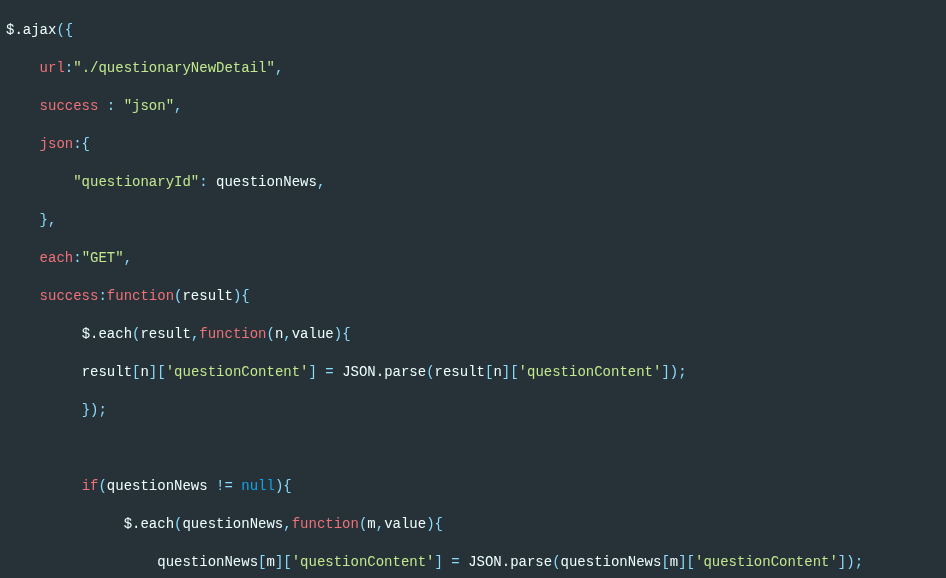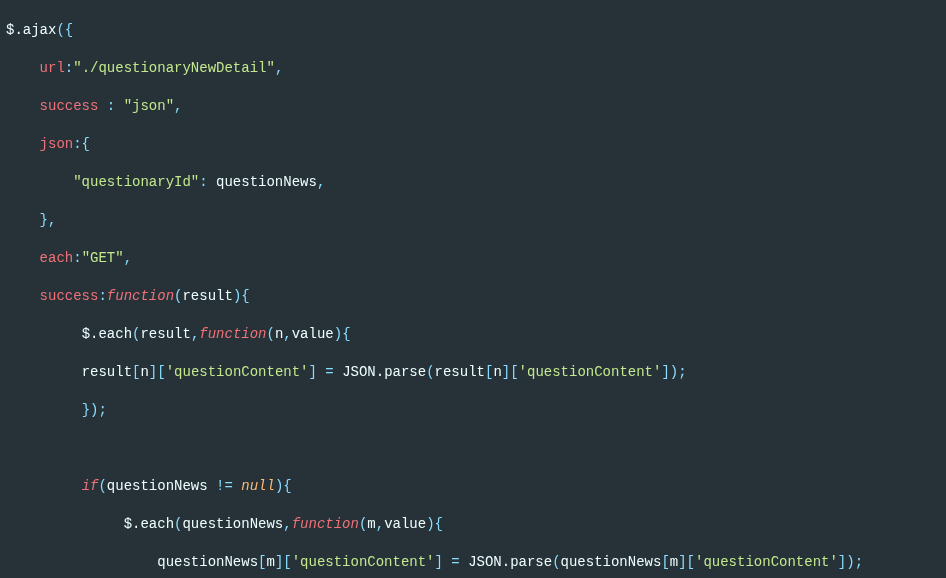--- a/index.html
+++ b/index.html
@@ -18,22 +18,22 @@
     padding: 2px 6px;
     white-space: pre;
     position: relative;
   }
   .line {
     display: block;
     height: 19px;
   }
   .c-punct { color: #89ddff; }
   .c-string { color: #c3e88d; }
-  .c-keyword2 { color: #f07178; font-style: italic; }
-  .c-null { color: #fdba74; font-style: italic; }
+  .c-keyword2 { color: #f07178; }
+  .c-null { color: #0ea5e9; }
   .c-op { color: #89ddff; }
   .c-prop { color: #f07178; }
   .c-var { color: #eeffff; }
 </style>
 </head>
 <body>
 
 <div class="editor">
 <span class="line"><span class="c-var">$.ajax</span><span class="c-punct">({</span></span>
 <span class="line">    <span class="c-prop">url</span><span class="c-punct">:</span><span class="c-string">"./questionaryNewDetail"</span><span class="c-punct">,</span></span>

